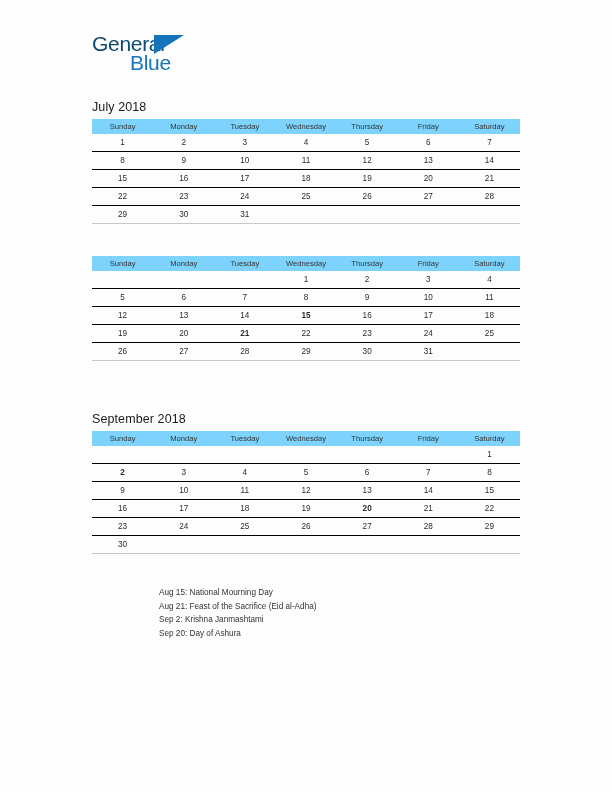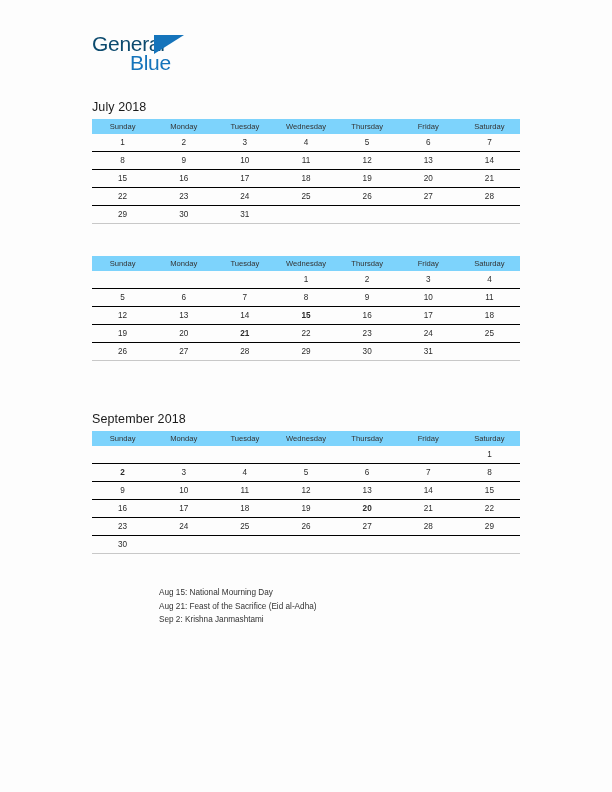--- a/index.html
+++ b/index.html
@@ -358,13 +358,14 @@
           <td></td>
         </tr>
       </tbody>
   </table>
 </div>
 
 <div class="legend">
     <div class="legend-line">Aug 15: National Mourning Day</div>
     <div class="legend-line">Aug 21: Feast of the Sacrifice (Eid al-Adha)</div>
     <div class="legend-line">Sep 2: Krishna Janmashtami</div>
+    <div class="legend-line">Sep 20: Day of Ashura</div>
   </div>
 
 </body></html>

